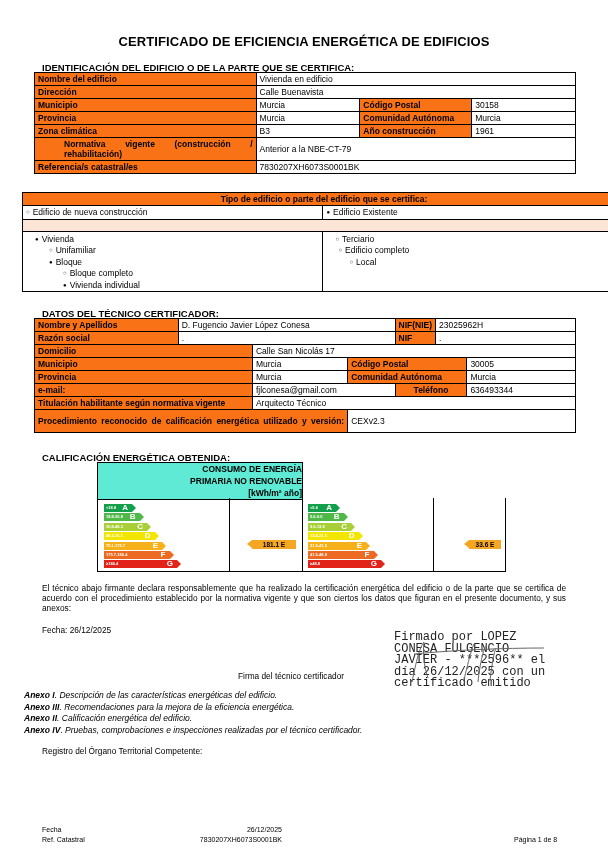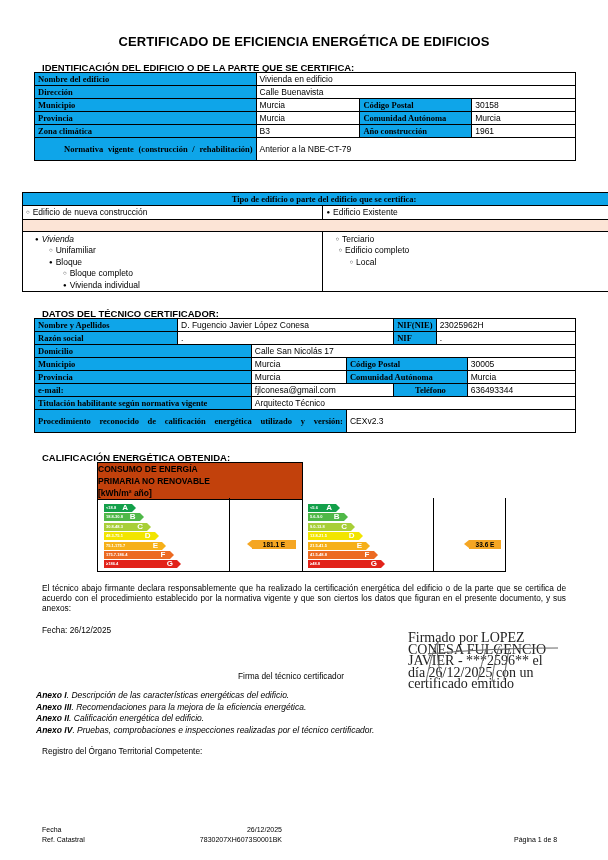--- a/index.html
+++ b/index.html
@@ -1,43 +1,43 @@
 <!DOCTYPE html>
 <html><head>
 <meta charset="utf-8">
 <style>
   html,body{margin:0;padding:0;background:#fff;}
   body{width:608px;height:860px;position:relative;font-family:"Liberation Sans",sans-serif;color:#000;overflow:hidden;}
   .title{position:absolute;top:34px;left:0;width:608px;text-align:center;font-weight:bold;font-size:13px;letter-spacing:0.1px;}
   .sec-head{position:absolute;left:42px;font-weight:bold;font-size:9.5px;}
   table{border-collapse:collapse;position:absolute;font-size:8.5px;}
   td{border:1px solid #000;padding:0 3px;height:12px;line-height:12px;vertical-align:middle;}
-  td.lbl{background:#0ea5e9;font-weight:bold;font-family:Liberation Serif, serif;}
+  td.lbl{background:#f97316;font-weight:bold;}
   td.just{text-align:justify;text-align-last:justify;line-height:10px;}
   .t1{left:34px;top:72px;width:542px;}
   .t2{left:22px;top:192px;width:604px;}
   .t3{left:34px;top:318px;width:542px;}
   .tipo td{border:1px solid #000;}
   .radio{font-size:8.5px;line-height:11.5px;}
   .r-off::before{content:"\25CB";font-size:6px;margin-right:3px;vertical-align:1px;}
   .r-on::before{content:"\25CF";font-size:6px;margin-right:3px;vertical-align:1px;}
   .chart-wrap{position:absolute;top:462px;left:97px;width:408px;height:110px;}
-  .chart-head{position:absolute;top:0;height:36px;background:#c2410c;border:1px solid #000;font-weight:bold;font-size:8.5px;text-align:left;line-height:12px;}
+  .chart-head{position:absolute;top:0;height:36px;background:#5eead4;border:1px solid #000;font-weight:bold;font-size:8.5px;text-align:right;line-height:12px;}
   .chart-box{position:absolute;top:36px;height:73px;border:1px solid #000;border-top:none;}
   .chart-val{position:absolute;top:36px;height:73px;border:1px solid #000;border-top:none;border-left:none;}
   .bar{position:absolute;height:8px;color:#fff;font-size:4px;font-weight:bold;line-height:8px;padding-left:2px;box-sizing:border-box;}
   .bar .letter{position:absolute;right:4px;top:0;font-size:8px;line-height:8px;}
   .bar::after{content:"";position:absolute;right:-4px;top:0;border-top:4px solid transparent;border-bottom:4px solid transparent;border-left:4px solid;border-left-color:inherit;}
   .pointer{position:absolute;height:9px;background:#f5a623;font-size:6.5px;font-weight:bold;line-height:9px;text-align:center;}
   .pointer::before{content:"";position:absolute;left:-5px;top:0;border-top:4.5px solid transparent;border-bottom:4.5px solid transparent;border-right:5px solid #f5a623;}
   .decl{position:absolute;left:42px;top:583px;width:524px;font-size:8.3px;line-height:10px;text-align:justify;}
   .fecha{position:absolute;left:42px;top:625px;font-size:8.3px;}
-  .stamp{position:absolute;left:408px;top:632px;font-family:Liberation Serif, serif;font-size:14px;line-height:11.5px;color:#222;}
+  .stamp{position:absolute;left:394px;top:632px;font-family:Liberation Mono, monospace;font-size:12px;line-height:11.5px;color:#222;}
   .firma{position:absolute;left:238px;top:671px;font-size:8.3px;}
-  .anex{position:absolute;left:36px;top:690px;font-size:8.5px;font-style:italic;line-height:11.5px;}
+  .anex{position:absolute;left:24px;top:690px;font-size:8.5px;font-style:italic;line-height:11.5px;}
   .anex b{font-style:italic;}
   .registro{position:absolute;left:42px;top:746px;font-size:8.3px;}
   .foot{position:absolute;font-size:7px;line-height:10px;}
 </style>
 </head>
 <body>
 
 <div class="title">CERTIFICADO DE EFICIENCIA ENERGÉTICA DE EDIFICIOS</div>
 
 <div class="sec-head" style="top:62px;">IDENTIFICACIÓN DEL EDIFICIO O DE LA PARTE QUE SE CERTIFICA:</div>
@@ -72,20 +72,24 @@
   <tr>
         <td class="lbl">Zona climática</td>
         <td>B3</td>
         <td class="lbl">Año construcción</td>
         <td>1961</td>
       </tr>
   <tr>
         <td class="lbl just" style="height:22px;padding-left:29px;">Normativa vigente (construcción / rehabilitación)</td>
         <td colspan="3">Anterior a la NBE-CT-79</td>
       </tr>
+  <tr>
+        <td class="lbl">Referencia/s catastral/es</td>
+        <td colspan="3">7830207XH6073S0001BK</td>
+      </tr>
 </tbody>
   </table>
 
 <table class="t2 tipo">
   <colgroup>
       <col style="width:270px">
       <col style="width:272px">
     </colgroup>
   <tbody>
       <tr>
@@ -93,21 +97,21 @@
       </tr>
   <tr>
     <td><span class="radio r-off">Edificio de nueva construcción</span></td>
     <td><span class="radio r-on">Edificio Existente</span></td>
   </tr>
   <tr>
         <td colspan="2" style="background:#fce4d6;height:11px;"></td>
       </tr>
   <tr>
     <td style="vertical-align:top;padding:2px 0 0 0;height:52px;line-height:11.5px;">
-      <div class="radio r-on" style="margin-left:12px;font-style:italic;">Vivienda</div>
+      <div class="radio r-on" style="margin-left:12px;">Vivienda</div>
       <div class="radio r-off" style="margin-left:26px;">Unifamiliar</div>
       <div class="radio r-on" style="margin-left:26px;">Bloque</div>
       <div class="radio r-off" style="margin-left:40px;">Bloque completo</div>
       <div class="radio r-on" style="margin-left:40px;">Vivienda individual</div>
     </td>
     <td style="vertical-align:top;padding:2px 0 0 0;line-height:11.5px;">
       <div class="radio r-off" style="margin-left:12px;">Terciario</div>
       <div class="radio r-off" style="margin-left:15px;">Edificio completo</div>
       <div class="radio r-off" style="margin-left:26px;">Local</div>
     </td>

